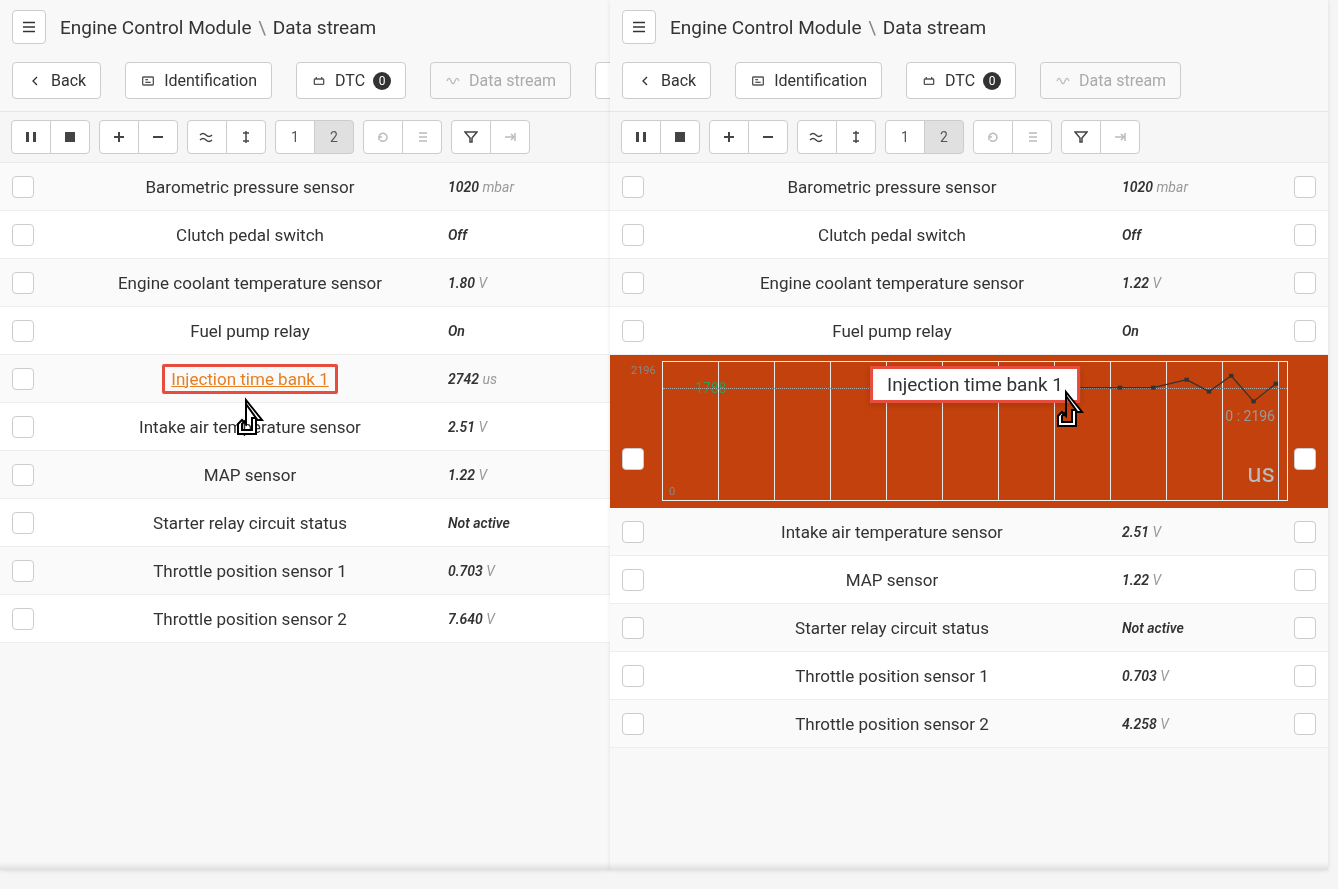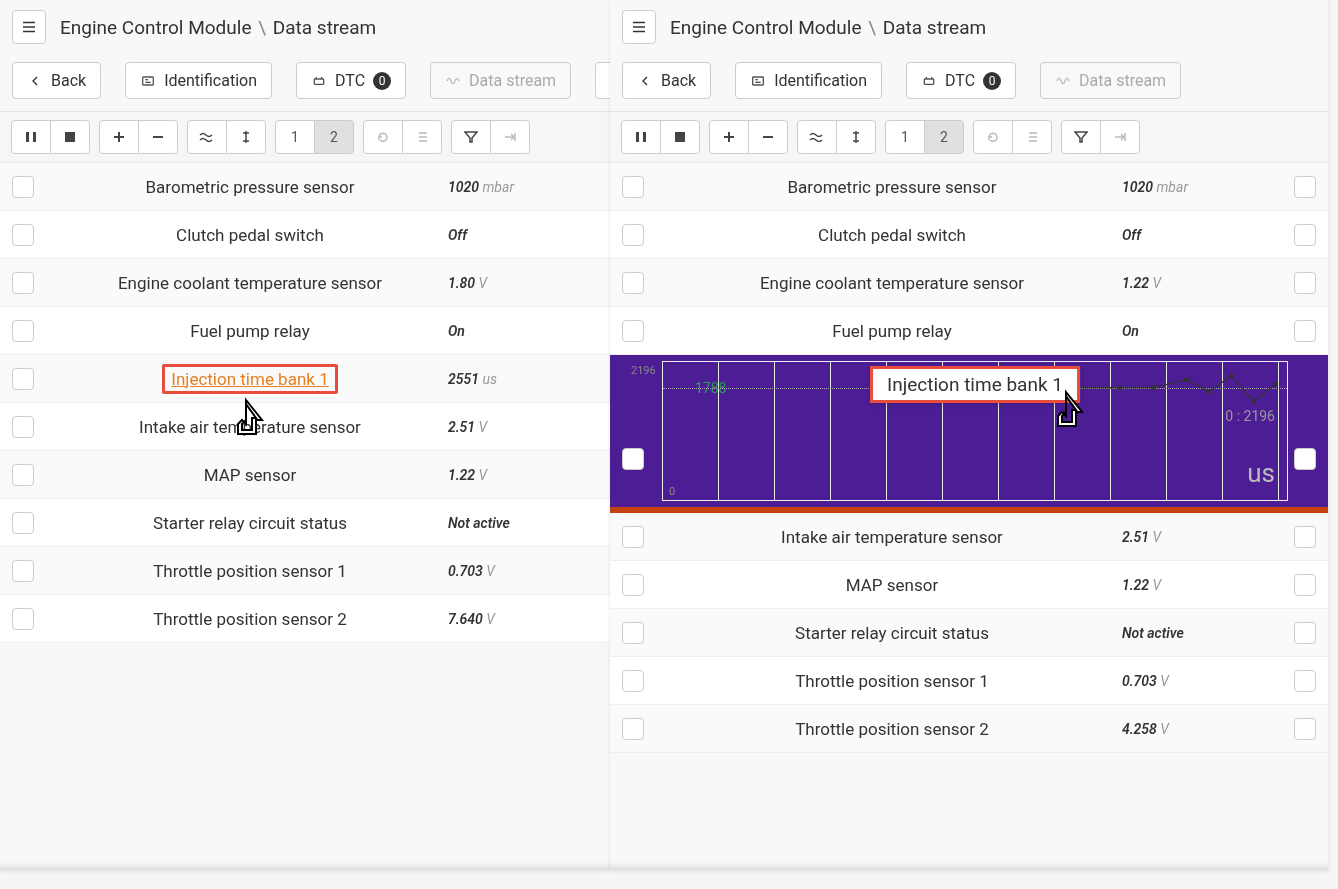--- a/index.html
+++ b/index.html
@@ -85,21 +85,21 @@
   .val b{font-weight:600;color:#333;}
   .val .unit{color:#999;font-weight:400;}
   .cbend { width:22px;height:22px;border:1px solid #ccc;border-radius:4px;margin-left:12px;background:#fff;}
   .hl-box {
     border:3px solid #e74c3c;border-radius:2px;
     padding:2px 6px;display:inline-block;
   }
   .hl-link { color:#e67e22;text-decoration:underline;font-size:17px;cursor:pointer;white-space:nowrap;}
   
   .chartrow {
-    border-bottom:6px solid #c2410c;background:#4c1d95;
+    border-bottom:1px solid #c2410c;background:#c2410c;
     padding:6px 0 6px 0;position:relative;min-height:150px;
   }
   .chartwrap { display:flex;align-items:center;}
   .chartcb {
     width:22px;height:22px;border:1px solid #ccc;border-radius:4px;
     margin:55px 18px 0 12px;flex:0 0 22px;background:#fff;
   }
   .chart {
     flex:1;position:relative;height:140px;border:1px solid #eee;margin-right:6px;
     background:
@@ -304,21 +304,21 @@
         <div class="val"><b>1.80</b><span class="unit"> V</span></div>
       </div>
       <div class="row">
         <div class="cb"></div>
         <div class="name">Fuel pump relay</div>
         <div class="val"><b>On</b></div>
       </div>
       <div class="row">
         <div class="cb"></div>
         <div class="name"><span class="hl-box"><span class="hl-link">Injection time bank 1</span></span></div>
-        <div class="val"><b>2551</b><span class="unit"> us</span></div>
+        <div class="val"><b>2742</b><span class="unit"> us</span></div>
       </div>
       <div class="row">
         <div class="cb"></div>
         <div class="name">Intake air temperature sensor</div>
         <div class="val"><b>2.51</b><span class="unit"> V</span></div>
       </div>
       <div class="row">
         <div class="cb"></div>
         <div class="name">MAP sensor</div>
         <div class="val"><b>1.22</b><span class="unit"> V</span></div>

